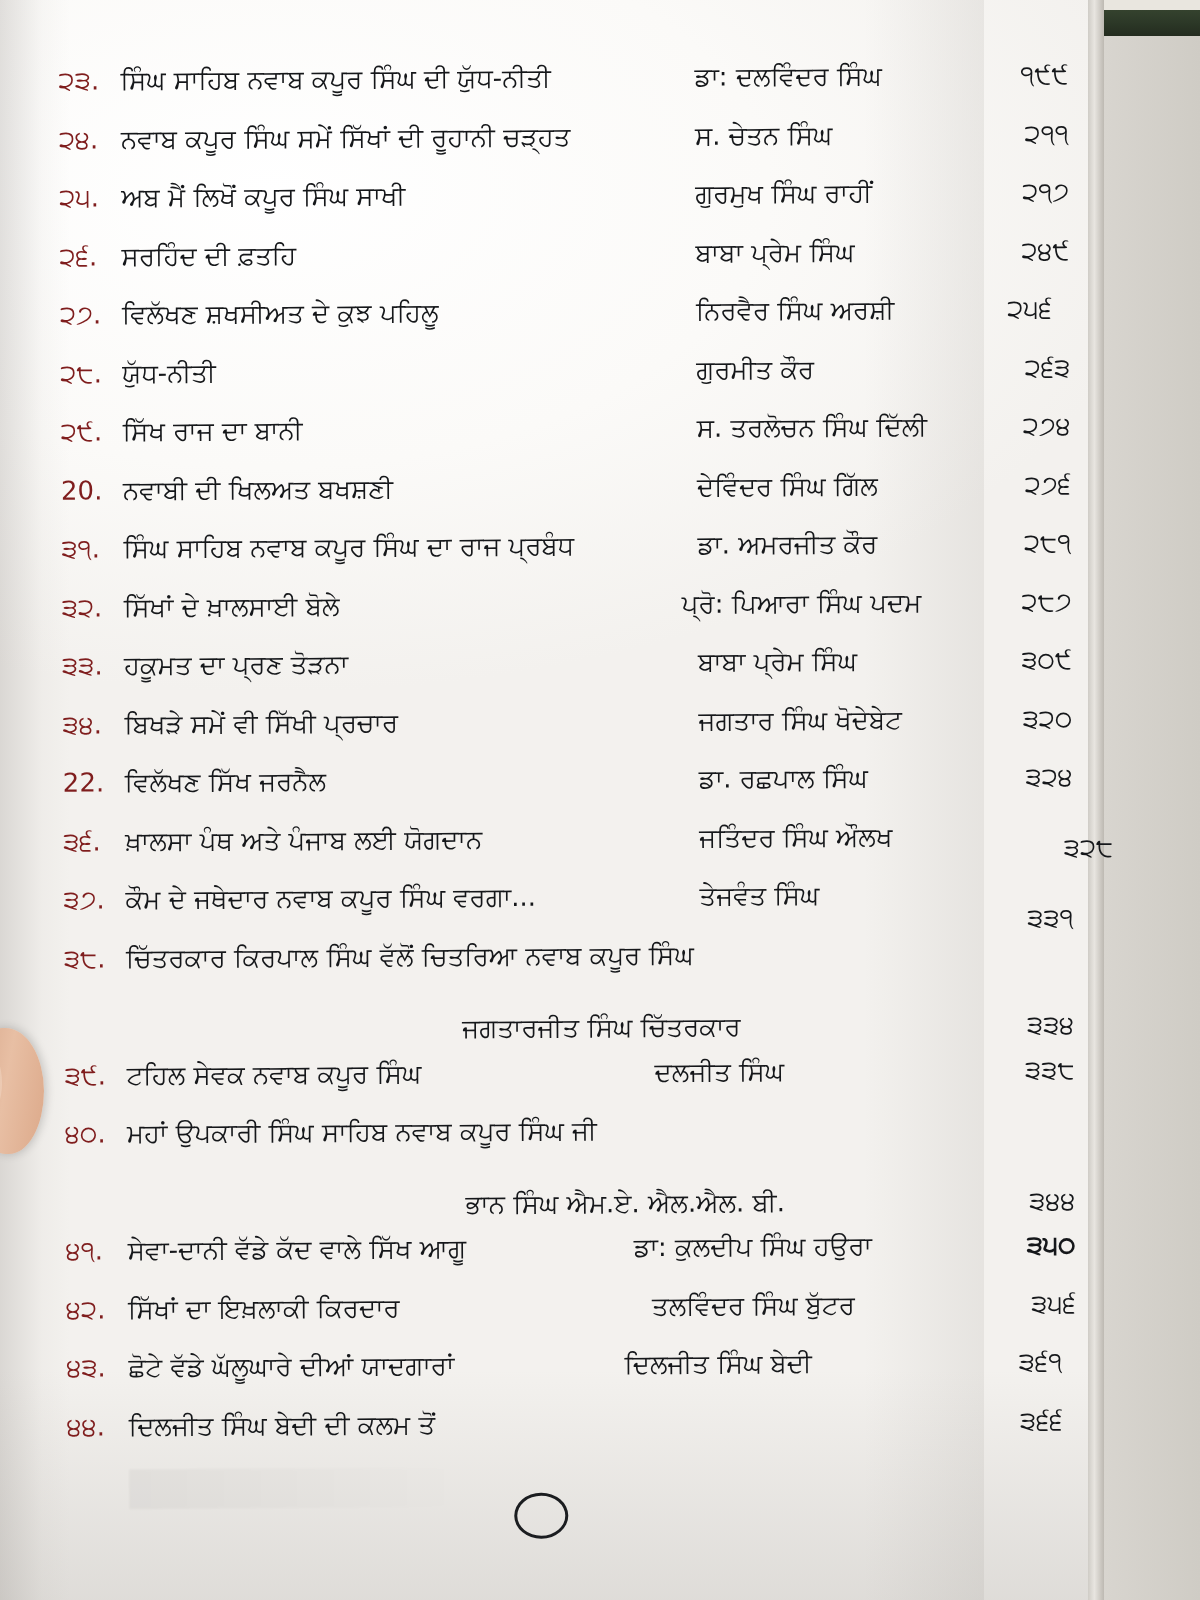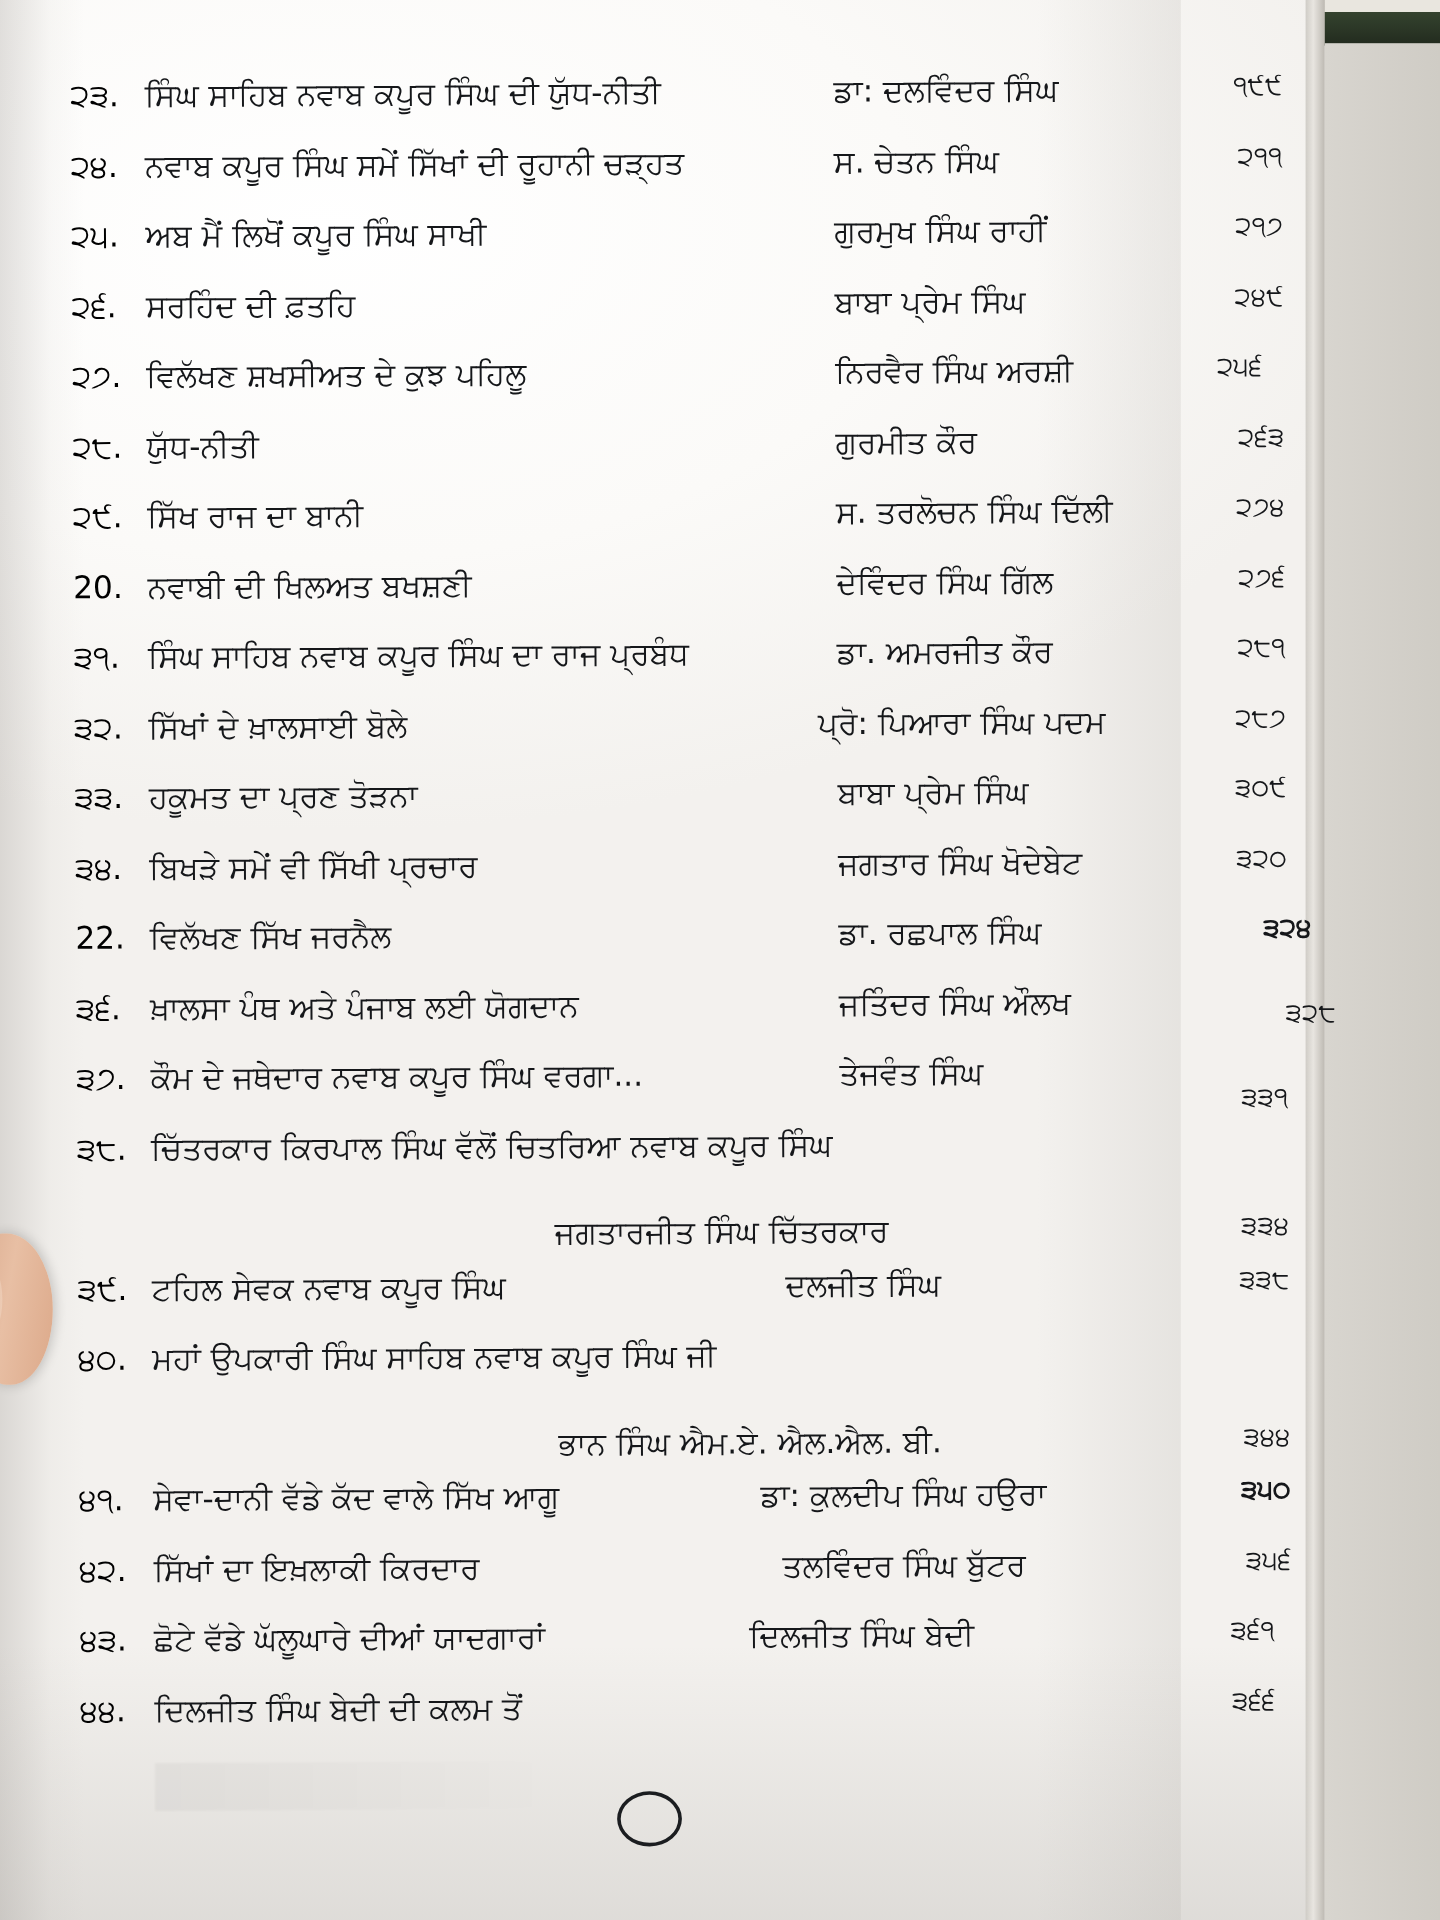--- a/index.html
+++ b/index.html
@@ -124,38 +124,38 @@
   .row {
     display: flex;
     align-items: baseline;
     height: 58.5px;
     white-space: nowrap;
   }
   .num {
     width: 62px;
     flex: 0 0 62px;
     font-size: 26px;
-    color: #000000;
+    color: #7f1d1d;
   }
   .title {
     flex: 0 0 auto;
     font-size: 26px;
     color: #15171a;
   }
   .author {
     position: absolute;
     left: 636px;
     font-size: 26px;
     color: #15171a;
   }
   .page {
     position: absolute;
     left: 0;
     text-align: right;
-    font-size: 22px;
+    font-size: 26px;
     color: #15171a;
   }
   .row-rel { position: relative; width: 1010px; }
 
   
   .wide-title { font-size: 26px; color: #15171a; }
   .sub-row { height: 58.5px; position: relative; width: 1010px; }
   .sub-author {
     position: absolute;
     font-size: 26px;
@@ -287,21 +287,21 @@
         <span class="num">੩੪.</span>
         <span class="title">ਬਿਖੜੇ ਸਮੇਂ ਵੀ ਸਿੱਖੀ ਪ੍ਰਚਾਰ</span>
         <span class="author">ਜਗਤਾਰ ਸਿੰਘ ਖੋਦੇਬੇਟ</span>
         <span class="page" style="left:900px;width:110px;">੩੨੦</span>
       </div>
 
       <div class="row row-rel">
         <span class="num">22.</span>
         <span class="title">ਵਿਲੱਖਣ ਸਿੱਖ ਜਰਨੈਲ</span>
         <span class="author">ਡਾ. ਰਛਪਾਲ ਸਿੰਘ</span>
-        <span class="page" style="left:920px;width:110px;font-weight:bold;">੩੨੪</span>
+        <span class="page" style="left:900px;width:110px;">੩੨੪</span>
       </div>
 
       <div class="row row-rel">
         <span class="num">੩੬.</span>
         <span class="title">ਖ਼ਾਲਸਾ ਪੰਥ ਅਤੇ ਪੰਜਾਬ ਲਈ ਯੋਗਦਾਨ</span>
         <span class="author">ਜਤਿੰਦਰ ਸਿੰਘ ਔਲਖ</span>
         <span class="page" style="left:940px;width:110px;margin-top:12px;">੩੨੮</span>
       </div>
 
       <div class="row row-rel">

